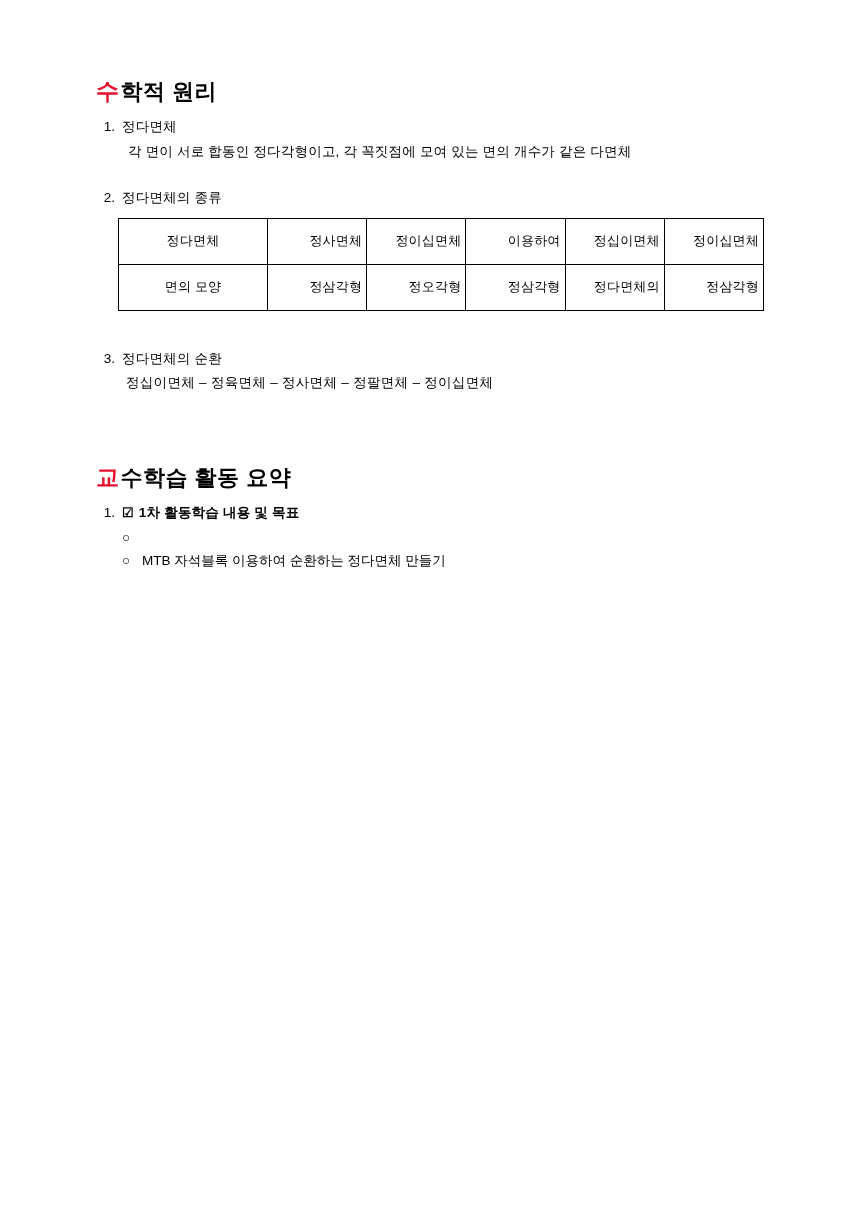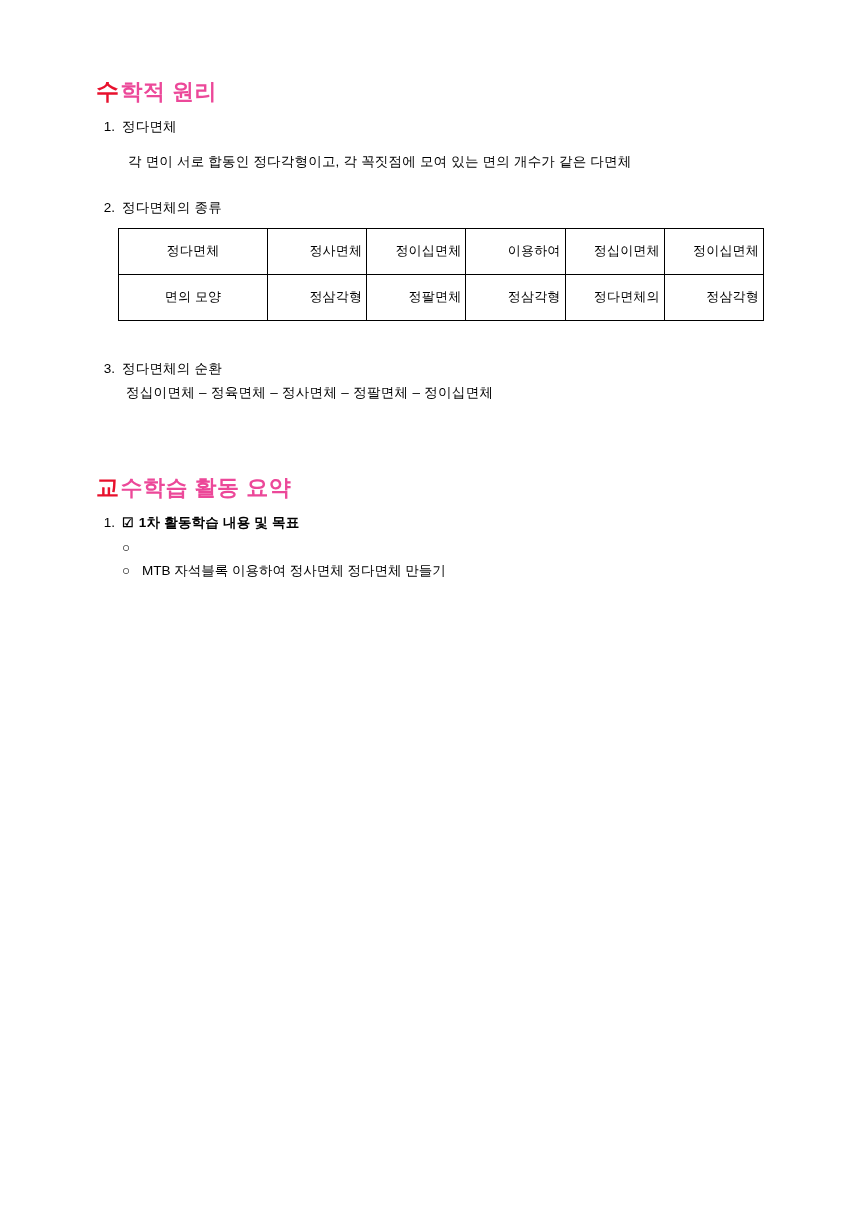--- a/index.html
+++ b/index.html
@@ -33,21 +33,21 @@
     letter-spacing: 0.5px;
   }
   .section-heading .marker {
     color: #e8112d;
     font-weight: bold;
     font-size: 23px;
     margin-right: 1px;
     line-height: 1;
   }
   .section-heading .title {
-    color: #ec4899;
+    color: #000000;
     font-size: 22px;
     font-weight: bold;
     line-height: 1;
   }
 
   .section-1 { margin-top: 0; }
   .section-2 { margin-top: 74px; }
 
   
   .ol-item {
@@ -61,21 +61,21 @@
     flex: 0 0 26px;
     text-align: right;
     padding-right: 7px;
     box-sizing: border-box;
   }
   .ol-item .body {
     flex: 1 1 auto;
   }
   .item-title { letter-spacing: 0.2px; }
   .item-desc {
-    margin-top: 14px;
+    margin-top: 4px;
     padding-left: 6px;
     letter-spacing: 0.2px;
   }
   .gap-sm { height: 16px; }
   .gap-md { height: 22px; }
 
   
   table.solid-table {
     border-collapse: collapse;
     margin: 9px 0 0 22px;
@@ -157,21 +157,21 @@
         <td class="c0">정다면체</td>
         <td class="cx">정사면체</td>
         <td class="cx">정이십면체</td>
         <td class="cx">이용하여</td>
         <td class="cx">정십이면체</td>
         <td class="cx">정이십면체</td>
       </tr>
       <tr>
         <td class="c0">면의 모양</td>
         <td class="cx">정삼각형</td>
-        <td class="cx">정팔면체</td>
+        <td class="cx">정오각형</td>
         <td class="cx">정삼각형</td>
         <td class="cx">정다면체의</td>
         <td class="cx">정삼각형</td>
       </tr>
     </tbody>
   </table>
 
   <div class="gap-md"></div>
   <div class="gap-sm"></div>
 
@@ -196,16 +196,16 @@
         <span>1차 활동학습 내용 및 목표</span>
       </div>
     </span>
   </div>
 
   <div class="sub-item">
     <span class="bullet">○</span>
   </div>
   <div class="sub-item">
     <span class="bullet">○</span>
-    <span>MTB 자석블록 이용하여 정사면체 정다면체 만들기</span>
+    <span>MTB 자석블록 이용하여 순환하는 정다면체 만들기</span>
   </div>
 
 </div>
 
 </body></html>

